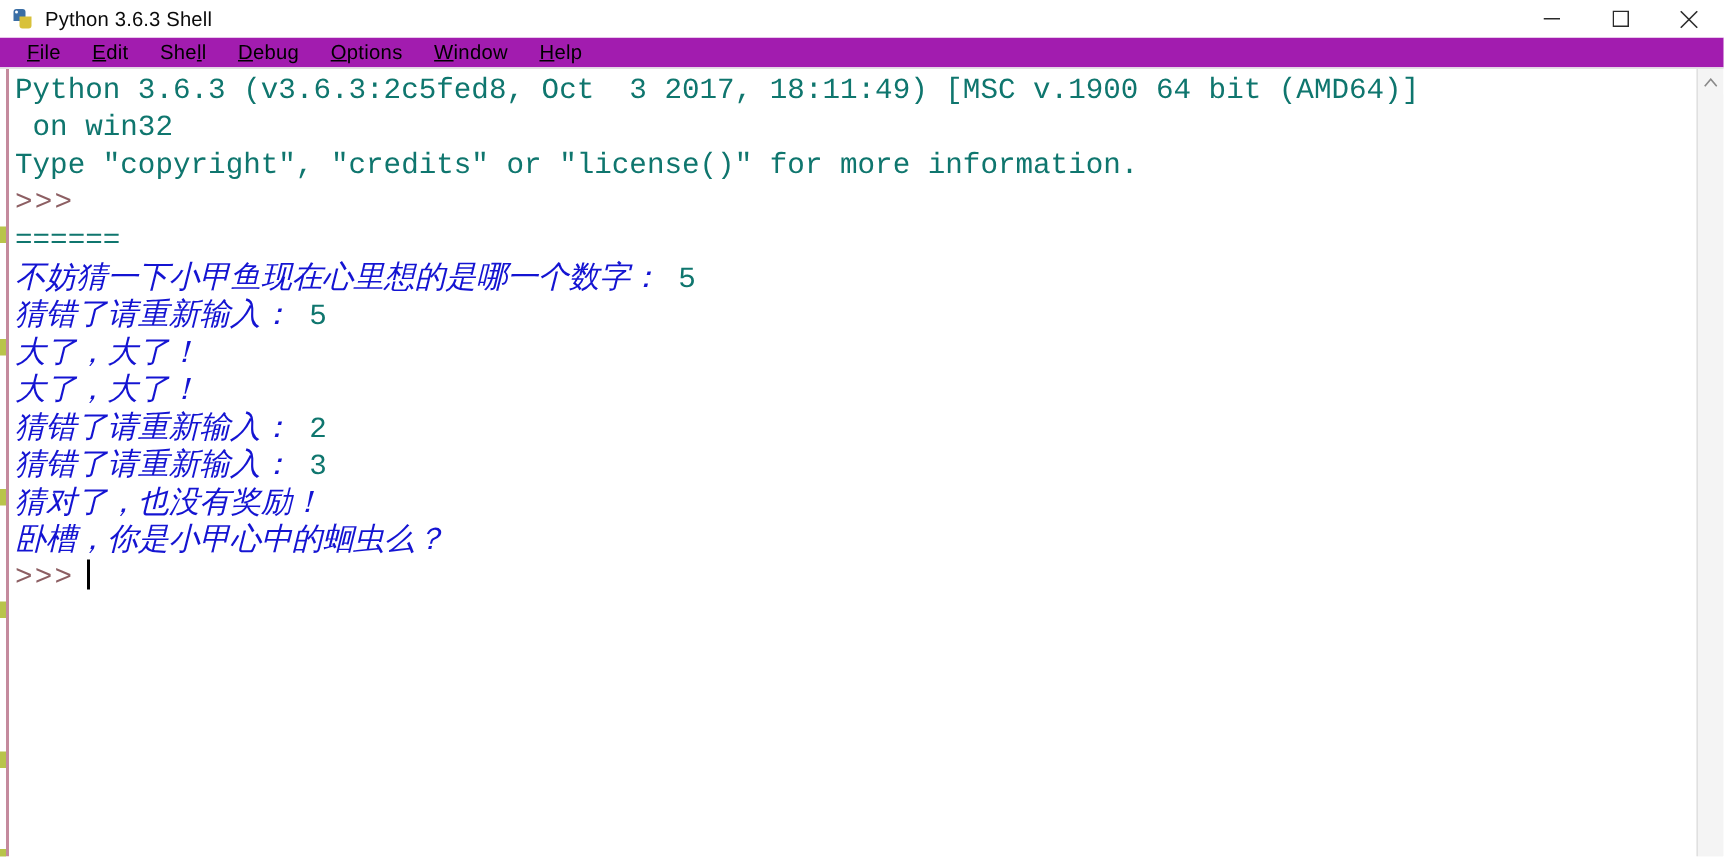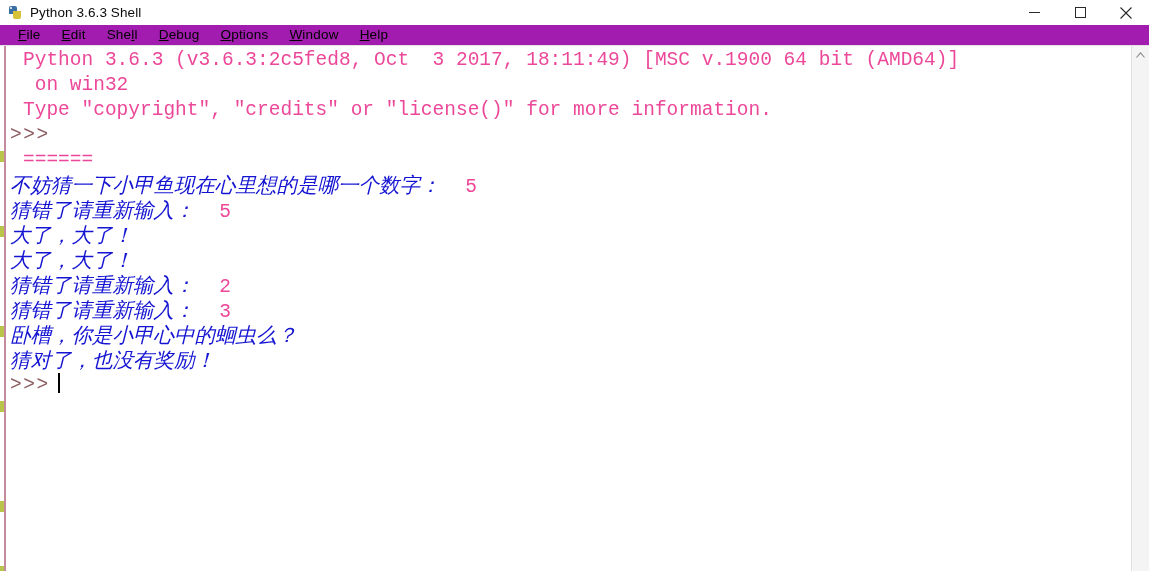--- a/index.html
+++ b/index.html
@@ -161,21 +161,21 @@
     color: #000000;
     letter-spacing: 0px;
     padding-left: 2px;
   }
   .line.cjk {
     font-family: "Liberation Serif", "DejaVu Serif", serif;
     font-size: 20.5px;
   }
   .blue   { color: #1414d2; font-style: italic; }
   .prompt { color: #8d5f63; letter-spacing: 1.5px; }
-  .black  { color: #ec4899; margin-left: 13px; }
+  .black  { color: #0f766e; }
 
   .caret {
     display: inline-block;
     width: 2px;
     height: 20px;
     background: #000000;
     vertical-align: -3px;
     margin-left: 8px;
   }
 
@@ -264,22 +264,22 @@
         <div class="line"><span class="black"> on win32</span></div>
         <div class="line"><span class="black">Type ″copyright″, ″credits″ or ″license()″ for more information.</span></div>
         <div class="line"><span class="prompt">&gt;&gt;&gt;</span></div>
         <div class="line"><span class="black">======</span></div>
         <div class="line cjk"><span class="blue">不妨猜一下小甲鱼现在心里想的是哪一个数字：</span><span class="black" style="font-family: &quot;Liberation Mono&quot;, monospace; font-size: 19.5px;"> 5</span></div>
         <div class="line cjk"><span class="blue">猜错了请重新输入：</span><span class="black" style="font-family: &quot;Liberation Mono&quot;, monospace; font-size: 19.5px;"> 5</span></div>
         <div class="line cjk"><span class="blue">大了，大了！</span></div>
         <div class="line cjk"><span class="blue">大了，大了！</span></div>
         <div class="line cjk"><span class="blue">猜错了请重新输入：</span><span class="black" style="font-family: &quot;Liberation Mono&quot;, monospace; font-size: 19.5px;"> 2</span></div>
         <div class="line cjk"><span class="blue">猜错了请重新输入：</span><span class="black" style="font-family: &quot;Liberation Mono&quot;, monospace; font-size: 19.5px;"> 3</span></div>
+        <div class="line cjk"><span class="blue">猜对了，也没有奖励！</span></div>
         <div class="line cjk"><span class="blue">卧槽，你是小甲心中的蛔虫么？</span></div>
-        <div class="line cjk"><span class="blue">猜对了，也没有奖励！</span></div>
         <div class="line"><span class="prompt">&gt;&gt;&gt;</span><span class="caret"></span></div>
       </div>
 
     <div class="vscroll">
       <div class="scroll-arrow">
         <svg width="9" height="6" viewBox="0 0 9 6">
             <path d="M0.5 5.5 L4.5 0.8 L8.5 5.5" fill="none" stroke="currentColor" stroke-width="1.1"></path>
           </svg>
       </div>
       <div class="scroll-track"></div>

